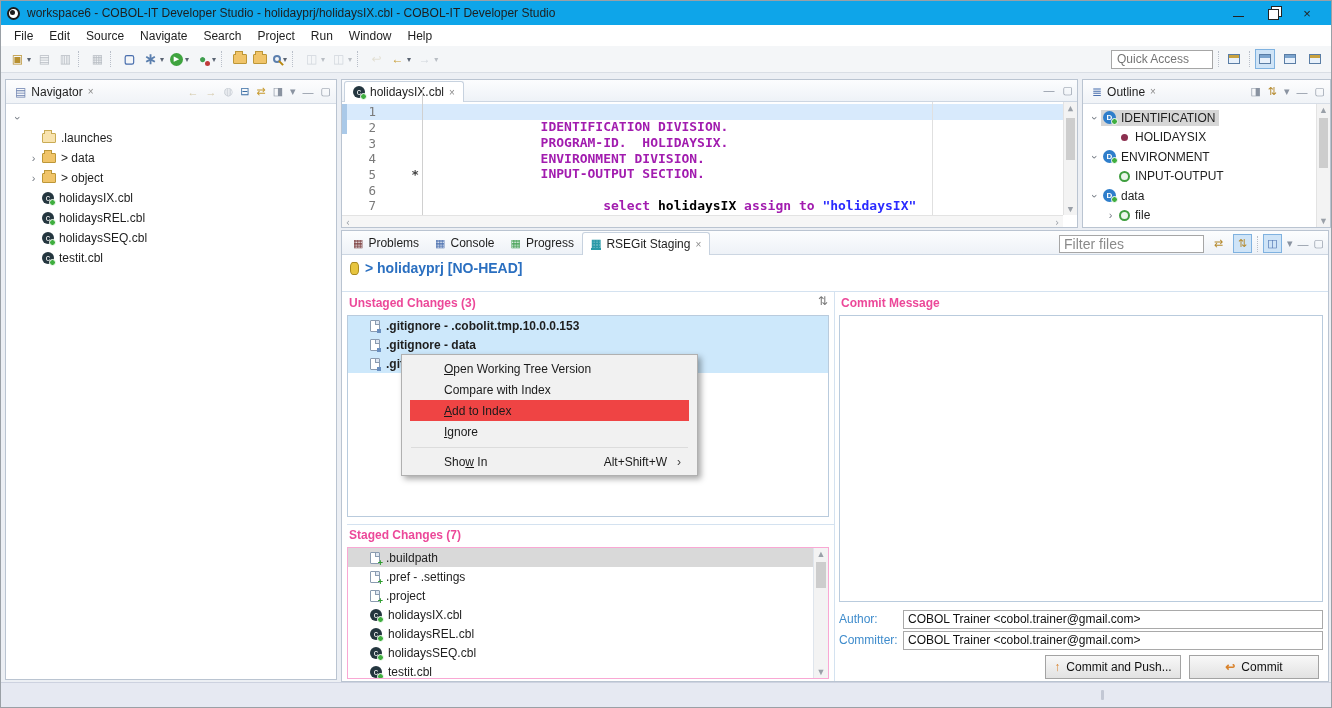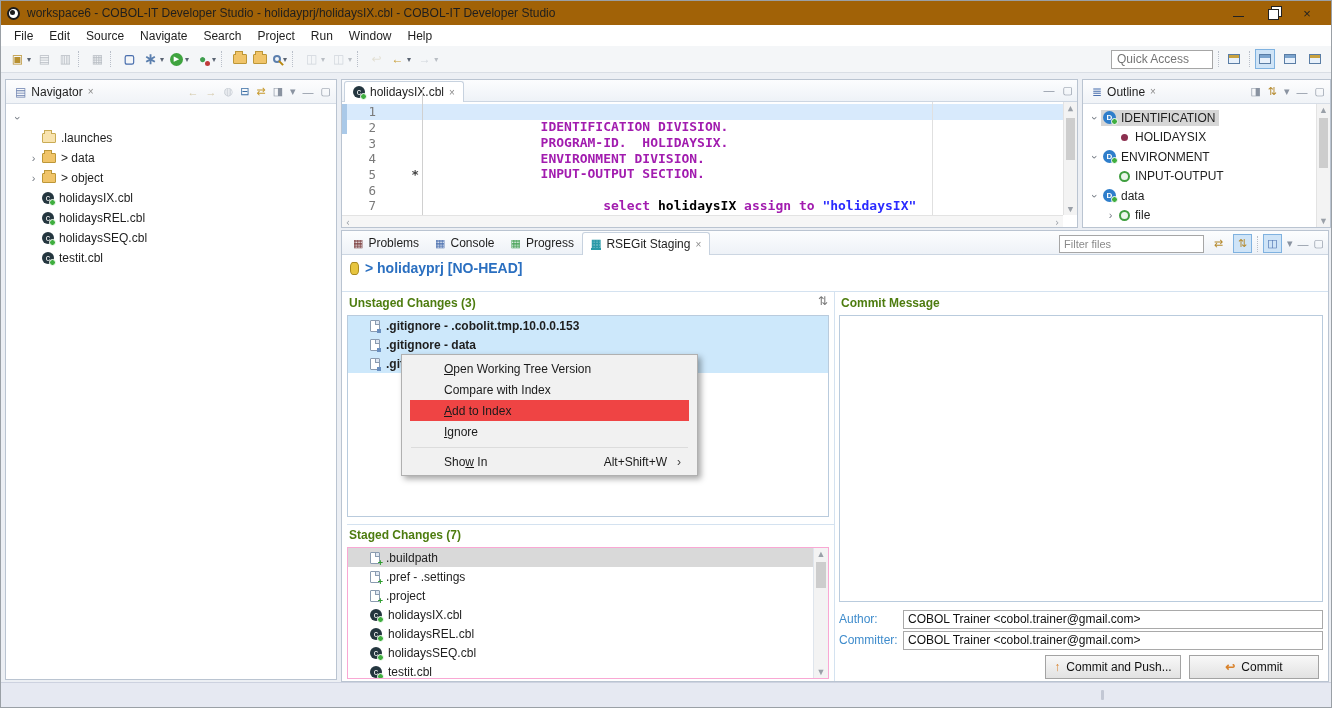--- a/index.html
+++ b/index.html
@@ -1,21 +1,21 @@
 <!DOCTYPE html>
 <html><head>
 <meta charset="utf-8">
 <style>
   * { margin:0; padding:0; box-sizing:border-box; }
   body { font-family:"Liberation Sans", sans-serif; background:#d9dce3; }
   #app { position:relative; width:1332px; height:708px; background:#eceff4;
          border:1px solid #9aa0a6; overflow:hidden; font-size:12px; color:#1e1e1e; }
 
   
-  .titlebar { height:24px; background:#a16207; display:flex; align-items:center; padding:0 6px; }
+  .titlebar { height:24px; background:#0ea5e9; display:flex; align-items:center; padding:0 6px; }
   .applogo { width:13px; height:13px; border-radius:50%; border:2px solid #1c1c1c; position:relative; background:#fff; flex:0 0 auto; }
   .applogo::after { content:""; position:absolute; left:1px; top:1px; width:5px; height:5px; border-radius:50%; background:#1c1c1c; }
   .titletext { margin-left:7px; font-size:12px; white-space:nowrap; }
   .wincontrols { margin-left:auto; display:flex; align-items:center; gap:24px; padding-right:12px; }
   .wc { width:12px; height:12px; display:flex; align-items:center; justify-content:center; color:#222; font-size:13px; }
   .wc-min { border-bottom:1px solid #222; height:7px; width:11px; }
   .wc-restore { position:relative; width:9px; height:9px; border:1px solid #222; }
   .wc-restore::before { content:""; position:absolute; left:2px; top:-4px; width:9px; height:9px; border:1px solid #222; background:#fff; }
   .wc-restore::after { content:""; position:absolute; left:-1px; top:-1px; width:9px; height:9px; background:#fff; border:1px solid #222; }
 
@@ -136,32 +136,32 @@
   .bottom-panel { left:340px; top:157px; right:2px; bottom:0; }
   .btabs { height:24px; background:linear-gradient(#fcfdfe,#eef2f7); border-bottom:1px solid #ccd6e2; display:flex; align-items:flex-end; padding-left:3px; position:relative; }
   .btab { display:flex; align-items:center; gap:5px; padding:4px 8px; }
   .btab.active { background:#fff; border:1px solid #c7d2df; border-bottom:none; border-radius:3px 3px 0 0; margin-bottom:-1px; }
   .btab .close { display:none; color:#8a8a8a; font-size:10px; }
   .btab.active .close { display:inline; }
   .ti { font-size:11px; }
   .ti-problems { color:#7a3b3b; } .ti-console { color:#4a6fae; } .ti-progress { color:#3f9e4f; }
   .ti-staging { color:#2a9aa8; border-bottom:2px solid #2a9aa8; line-height:9px; font-weight:bold; }
   .btools { position:absolute; right:4px; top:3px; display:flex; align-items:center; gap:5px; }
-  .filterbox { width:145px; height:18px; border:1px solid #a6a6a6; font-size:11px; padding:0 4px; font-family:"Liberation Sans",sans-serif; }
+  .filterbox { width:145px; height:18px; border:1px solid #a6a6a6; font-size:14px; padding:0 4px; font-family:"Liberation Sans",sans-serif; }
   .filterbox::placeholder { color:#8a8a8a; }
   .ftbtn { width:19px; height:19px; display:flex; align-items:center; justify-content:center; border:1px solid transparent; font-size:11px; color:#b58a2e; }
   .ftbtn.hl { background:#cfe4f7; border-color:#7fb2e0; }
   .graysm { color:#8a93a1; font-size:11px; }
   .bcontent { position:absolute; top:24px; left:0; right:0; bottom:0; background:#fff; }
   .repo-header { position:absolute; top:5px; left:8px; display:flex; align-items:center; gap:6px; font-size:14px; font-weight:bold; color:#2a6fc0; }
   .hsep { position:absolute; top:36px; left:0; right:0; border-top:1px solid #d4e2f0; }
   .vdiv { position:absolute; left:492px; top:36px; bottom:0; border-left:1px solid #d4e2f0; }
   .leftcol { position:absolute; left:5px; top:36px; width:487px; bottom:0; }
   .rightcol { position:absolute; left:497px; right:5px; top:36px; bottom:0; }
-  .sect-title { font-size:12px; font-weight:bold; color:#4d7c0f; }
+  .sect-title { font-size:12px; font-weight:bold; color:#ec4899; }
   .unstaged-title { position:absolute; top:5px; left:2px; }
   .sort-btn { position:absolute; top:3px; right:6px; color:#777; font-size:12px; }
   .unstagedbox { position:absolute; top:24px; left:0; width:482px; height:202px; border:1px solid #b9cbdd; background:#fff; overflow:hidden; }
   .frow { height:19px; display:flex; align-items:center; gap:6px; padding-left:22px; white-space:nowrap; }
   .unstagedbox .frow { background:#cde8fb;font-weight:bold; }
   .staged-sep { position:absolute; top:233px; left:0; right:0; border-top:1px solid #d4e2f0; }
   .staged-title { position:absolute; top:237px; left:2px; }
   .stagedbox { position:absolute; top:256px; left:0; width:482px; bottom:2px; border:1px solid #f9a8d4; background:#fff; overflow:hidden; }
   .stagedbox .frow.sel { background:#d9d9d9; }
   .stagedbox .scroll { position:absolute; right:0; top:0; bottom:0; width:15px; background:#f3f3f3; border-left:1px solid #dfe5ec; }

